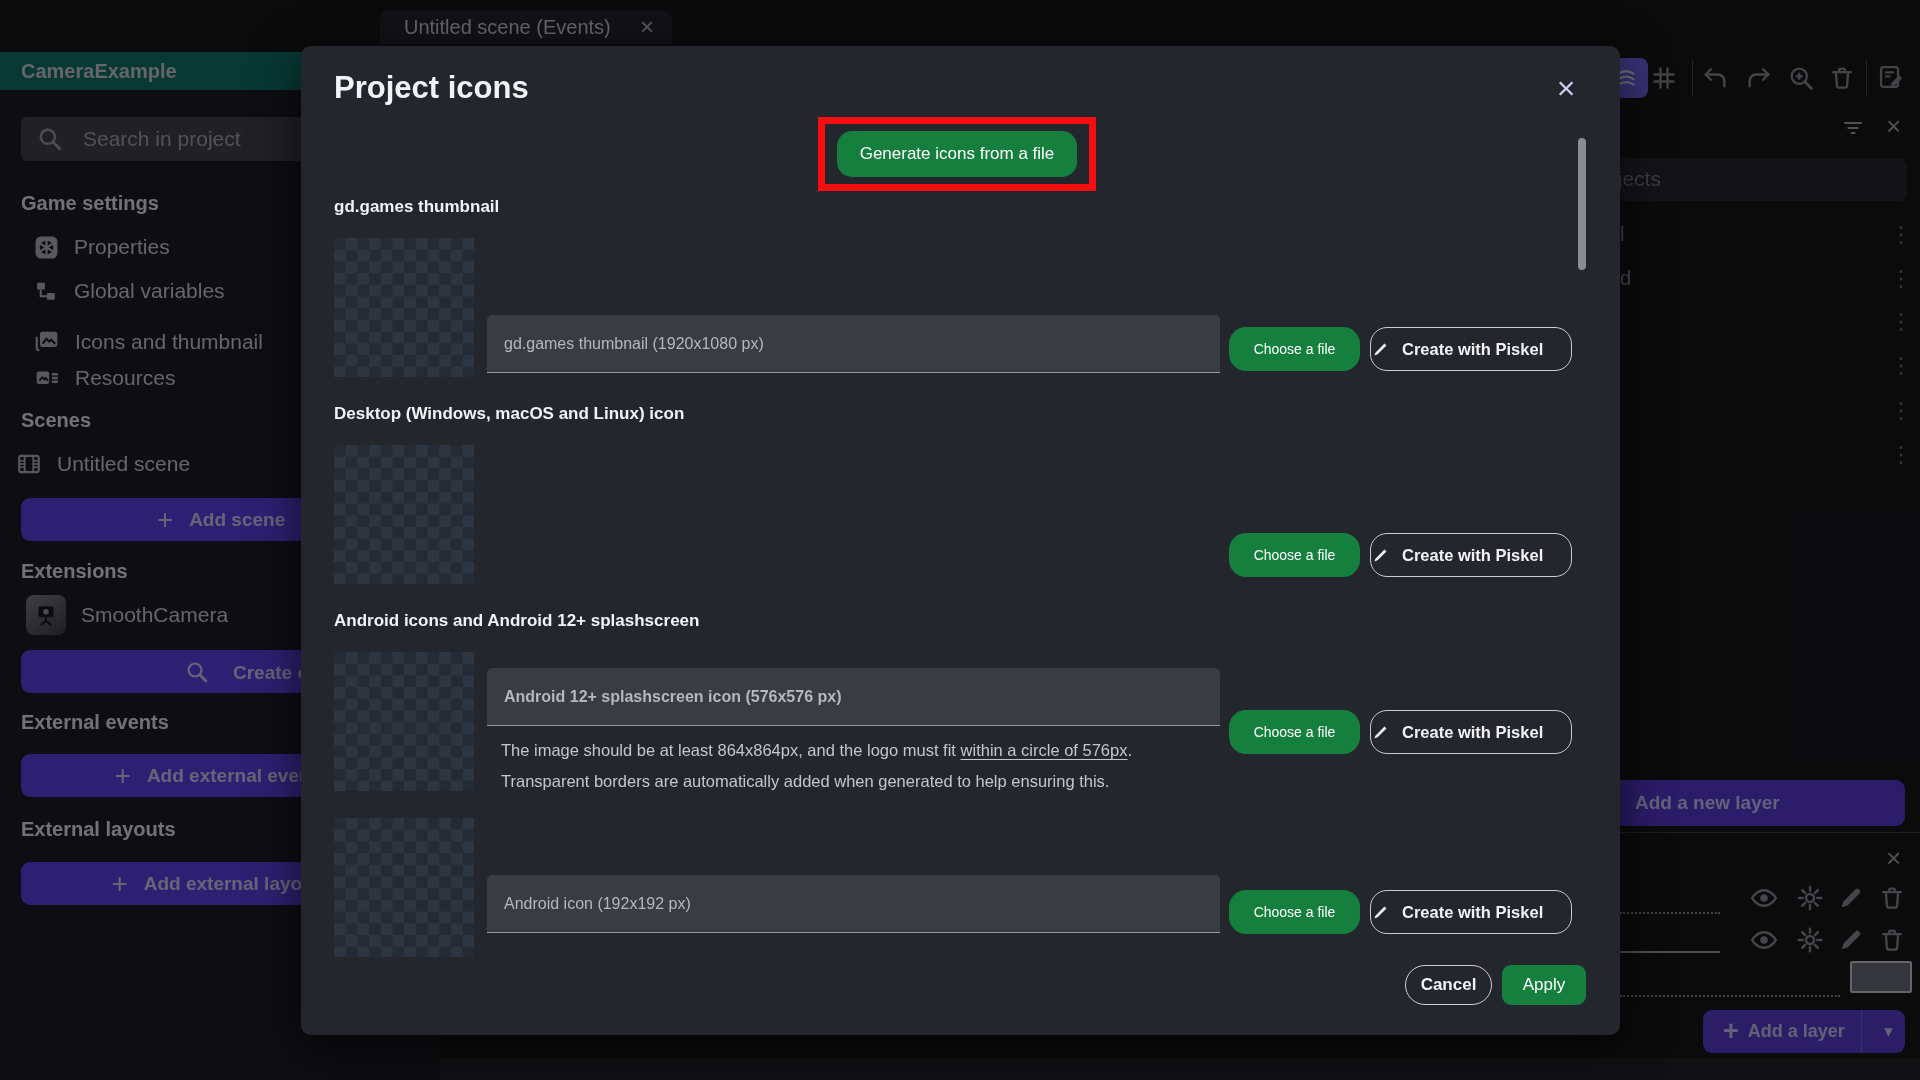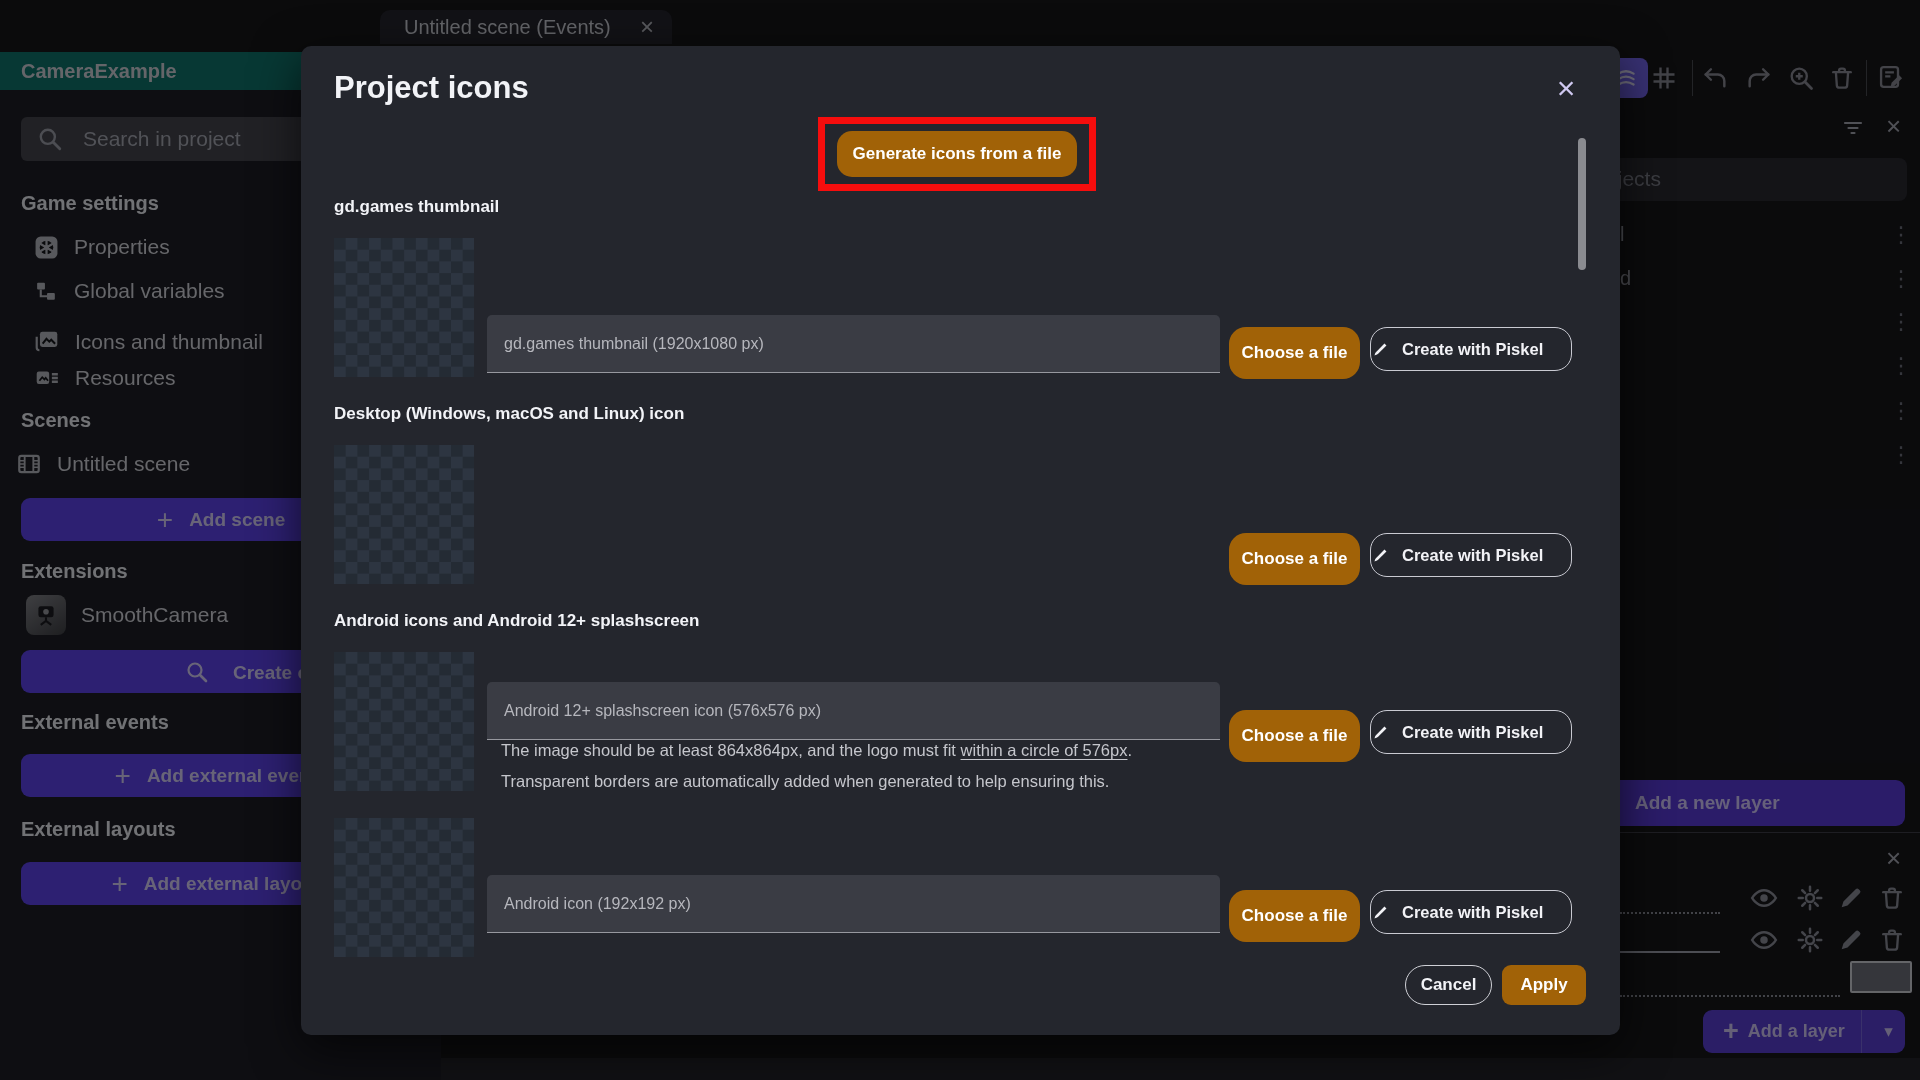--- a/index.html
+++ b/index.html
@@ -73,36 +73,36 @@
 
   
   .modal {
     left:301px; top:46px; width:1319px; height:989px; z-index:100;
     background:#24262d; border-radius:10px; box-shadow:0 14px 48px rgba(0,0,0,0.65);
   }
   .m-title { left:33px; top:24px; font-size:31px; font-weight:bold; color:#f2f3f7; }
   .m-close { left:1249px; top:26px; width:32px; height:32px; display:flex; align-items:center; justify-content:center; font-size:32px; color:#cfc8f0; line-height:1; }
   .red-box { left:517px; top:71px; width:278px; height:74px; border:7px solid #f60d0d; display:flex; align-items:center; justify-content:center; z-index:5; }
   .btn-primary {
-    background:#a16207; color:#ffffff; font-weight:bold; font-size:17px;
+    background:#15803d; color:#ffffff; font-weight:normal; font-size:17px;
     border:none; border-radius:15px; display:flex; align-items:center; justify-content:center; white-space:nowrap;
   }
   .gen-btn { width:240px; height:46px; font-size:17px; }
   .m-h { font-size:17px; font-weight:bold; color:#f2f3f7; white-space:nowrap; }
   .checker {
     width:140px; height:139px;
     background-image: conic-gradient(#2d3541 90deg, #242b34 90deg 180deg, #2d3541 180deg 270deg, #242b34 270deg);
     background-size: 23.4px 23.4px;
   }
   .m-field {
     width:733px; height:58px; background:#3a3c44; border-radius:5px 5px 0 0;
     border-bottom:1px solid #97989f; display:flex; align-items:center; padding-left:17px;
   }
   .m-field .val { font-size:16px; color:#b6b7bd; white-space:nowrap; }
-  .choose-btn { width:131px; height:52px; font-size:17px; border-radius:17px; }
+  .choose-btn { width:131px; height:44px; font-size:14px; border-radius:17px; }
   .piskel-btn {
     width:202px; height:44px; border:1px solid #c9cad2; border-radius:17px; background:transparent;
     display:flex; align-items:center; justify-content:flex-start; gap:12px;
     color:#f2f2f6; font-weight:bold; font-size:16.5px; white-space:nowrap;
   }
   .helper { width:730px; font-size:16.5px; line-height:31px; color:#c5c6cc; }
   .helper u { text-underline-offset:3px; }
   .cancel-btn {
     width:87px; height:40px; border:1px solid #cfd0d6; border-radius:20px; background:transparent;
     color:#f2f3f7; font-weight:bold; font-size:17px; display:flex; align-items:center; justify-content:center;
@@ -456,21 +456,21 @@
       <span>
           <svg class="ic" width="19" height="19">
             <use href="#i-brush"></use>
           </svg>
         </span>
       <span>Create with Piskel</span>
     </button>
 
     <div class="abs m-h" style="left:33px;top:565px;">Android icons and Android 12+ splashscreen</div>
     <div class="abs checker" style="left:33px;top:606px;"></div>
-    <div class="abs m-field" style="left:186px;top:636px;">
+    <div class="abs m-field" style="left:186px;top:622px;font-weight:bold;">
       <span class="val">Android 12+ splashscreen icon (576x576 px)</span>
     </div>
     <div class="abs helper" style="left:200px;top:689px;">
       <div><span>The image should be at least 864x864px, and the logo must fit </span><u>within a circle of 576px</u><span>.</span></div>
       <div>Transparent borders are automatically added when generated to help ensuring this.</div>
     </div>
     <button class="abs btn-primary choose-btn" style="left:928px;top:664px;">Choose a file</button>
     <button class="abs piskel-btn" style="left:1069px;top:664px;">
       <span>
           <svg class="ic" width="19" height="19">

